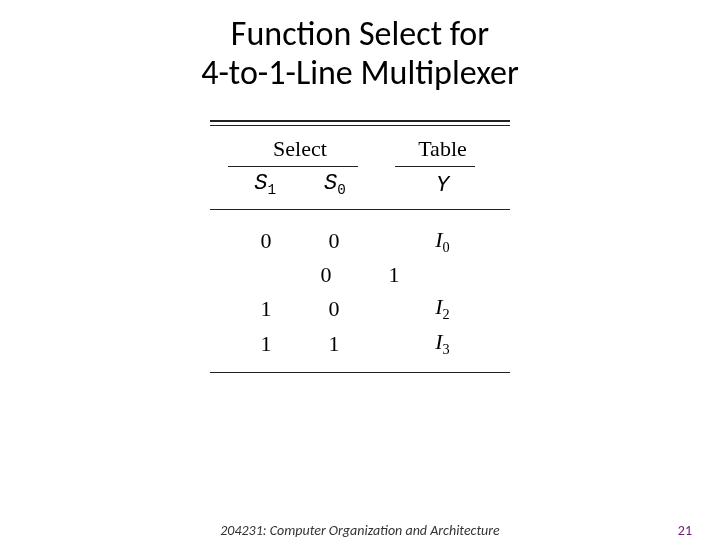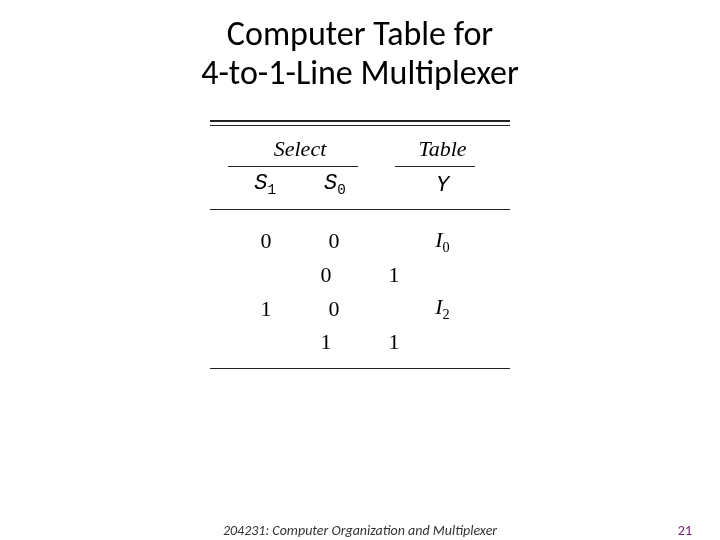--- a/index.html
+++ b/index.html
@@ -47,21 +47,20 @@
     width: 165px;
     display: flex;
     justify-content: center;
     gap: 48px;
   }
   .col-output {
     width: 120px;
   }
   .hdr-row .col-select, .hdr-row .col-output {
     padding: 4px 0;
-    font-style: italic;
   }
   .sub-rule-row {
     display: flex;
   }
   .sub-rule-row .sr {
     border-top: 1.5px solid #222;
     height: 0;
   }
   .sub-rule-select { width: 130px; margin: 0 auto; }
   .sub-rule-output { width: 80px; margin: 0 auto; }
@@ -111,21 +110,21 @@
     position: absolute;
     right: 28px;
     font-style: normal;
     color: #701a75;
   }
 </style>
 </head>
 <body>
 
 <div class="title">
-  <span>Computer Table for</span><br>
+  <span>Function Select for</span><br>
   <span>4-to-1-Line Multiplexer</span>
 </div>
 
 <div class="table-wrap">
   <div class="dbl-rule"></div>
 
   <div class="hdr-row">
     <div class="col-select">
       <span>Select</span>
     </div>
@@ -174,22 +173,23 @@
         <span>1</span>
         <span>0</span>
       </div>
       <div class="col-output"><span class="y-item"><span>I</span><sub>2</sub></span></div>
     </div>
     <div class="data-row">
       <div class="col-select">
         <span>1</span>
         <span>1</span>
       </div>
+      <div class="col-output"><span class="y-item"><span>I</span><sub>3</sub></span></div>
     </div>
   </div>
 
   <div class="single-rule"></div>
 </div>
 
 <div class="footer">
-  <span class="footer-course">204231: Computer Organization and Multiplexer</span>
+  <span class="footer-course">204231: Computer Organization and Architecture</span>
   <span class="footer-page">21</span>
 </div>
 
 </body></html>

